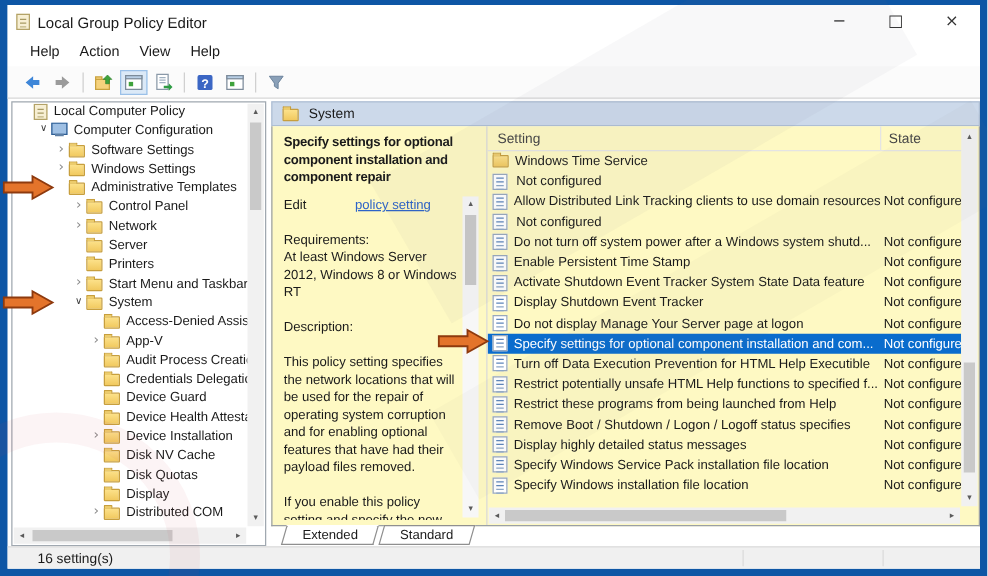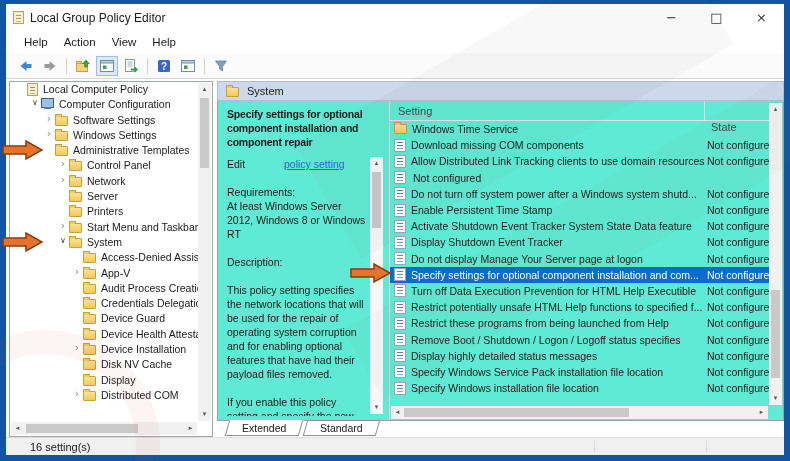--- a/index.html
+++ b/index.html
@@ -54,34 +54,34 @@
   .sb-btn { color:#5b5b5b; font-size:7px; line-height:13px; width:13px; height:13px; text-align:center; font-family:"DejaVu Sans",sans-serif; flex:0 0 auto; }
   .sb-track-v { flex:1; width:100%; position:relative; }
   .sb-track-h { flex:1; height:100%; position:relative; }
   .sb-thumb-v { position:absolute; left:2px; right:2px; background:#c9c9c9; }
   .sb-thumb-h { position:absolute; top:2px; bottom:2px; background:#c9c9c9; }
 
   
   .right-pane { flex:1 1 auto; margin-left:4px; display:flex; flex-direction:column; min-width:0; }
   .content-header { height:20px; flex:0 0 auto; background:#ccd9ea; border:1px solid #aebfd4; display:flex; align-items:center; padding-left:8px; }
   .content-header .ch-label { margin-left:8px; font-size:11px; }
-  .right-body { flex:1 1 auto; display:flex; border:1px solid #9aa0a6; border-top:none; background:#5eead4; min-height:0; }
+  .right-body { flex:1 1 auto; display:flex; border:1px solid #9aa0a6; border-top:none; background:#fef9c3; min-height:0; }
 
   
   .desc-pane { width:172px; flex:0 0 auto; border-right:1px solid #d9d9d9; display:flex; flex-direction:column; padding:6px 6px 4px 9px; overflow:hidden; }
   .desc-title { font-weight:bold; font-size:10.5px; line-height:14px; letter-spacing:-0.2px; margin-bottom:8px; flex:0 0 auto; }
   .desc-scrollwrap { flex:1 1 auto; position:relative; overflow:hidden; }
   .desc-content { position:absolute; top:0; left:0; right:17px; bottom:0; overflow:hidden; font-size:10.5px; line-height:14px; }
   .desc-content p { margin-bottom:14px; }
   .policy-link { color:#2d64c8; text-decoration:underline; cursor:pointer;padding-left:36px; }
   .mini-scroll { position:absolute; top:0; right:0; bottom:2px; width:13px; background:#f7f7f7; display:flex; flex-direction:column; align-items:center; }
 
   
   .list-pane { flex:1 1 auto; position:relative; min-width:0; overflow:hidden; }
-  .list-header { height:20px; display:flex; align-items:flex-start; margin-right:14px; border-bottom:1px solid #e4e4e4; color:#454545; }
+  .list-header { height:20px; display:flex; align-items:flex-end; margin-right:14px; border-bottom:1px solid #e4e4e4; color:#454545; }
   .lh-setting { flex:1; padding-left:8px; font-size:11px; border-right:1px solid #e4e4e4; height:100%; display:flex; align-items:center; }
   .lh-state { width:64px; flex:0 0 auto; padding-left:6px; font-size:11px; height:100%; display:flex; align-items:center;margin-top:16px; }
   .list-rows { position:absolute; top:20px; left:0; right:14px; bottom:15px; overflow:hidden; }
   .list-row { height:16.2px; display:flex; align-items:center; white-space:nowrap; }
   .list-row .row-ic { flex:0 0 auto; margin:0 5px 0 4px; }
   .row-label { flex:1; font-size:10.5px; overflow:hidden; }
   .row-state { width:64px; flex:0 0 auto; font-size:10.5px; padding-left:2px; }
   .list-row.selected { background:#0a6ccd; }
   .list-row.selected .row-label, .list-row.selected .row-state { color:#ffffff; }
 
@@ -275,20 +275,25 @@
         </div>
             <div class="tree-row" style="padding-left: 61px;">
           <span class="chev">›</span>
           <span class="tree-ic ic-folder"></span>
           <span class="tree-label">Device Installation</span>
         </div>
             <div class="tree-row" style="padding-left: 61px;">
           <span class="chev"></span>
           <span class="tree-ic ic-folder"></span>
           <span class="tree-label">Disk NV Cache</span>
+        </div>
+            <div class="tree-row" style="padding-left: 61px;">
+          <span class="chev"></span>
+          <span class="tree-ic ic-folder"></span>
+          <span class="tree-label">Disk Quotas</span>
         </div>
             <div class="tree-row" style="padding-left: 61px;">
           <span class="chev"></span>
           <span class="tree-ic ic-folder"></span>
           <span class="tree-label">Display</span>
         </div>
             <div class="tree-row" style="padding-left: 61px;">
           <span class="chev">›</span>
           <span class="tree-ic ic-folder"></span>
           <span class="tree-label">Distributed COM</span>
@@ -344,21 +349,20 @@
               <span class="lh-state">State</span>
             </div>
             <div class="list-rows" id="list-rows">
                 <div class="list-row">
         <span class="row-ic ic-folder"></span>
         <span class="row-label">Windows Time Service</span>
         <span class="row-state"></span>
       </div>
                 <div class="list-row">
         <span class="row-ic ic-policy"></span>
-        <span class="row-label">Download missing COM components</span>
         <span class="row-state">Not configured</span>
       </div>
                 <div class="list-row">
         <span class="row-ic ic-policy"></span>
         <span class="row-label">Allow Distributed Link Tracking clients to use domain resources</span>
         <span class="row-state">Not configured</span>
       </div>
                 <div class="list-row">
         <span class="row-ic ic-policy"></span>
         <span class="row-state">Not configured</span>

